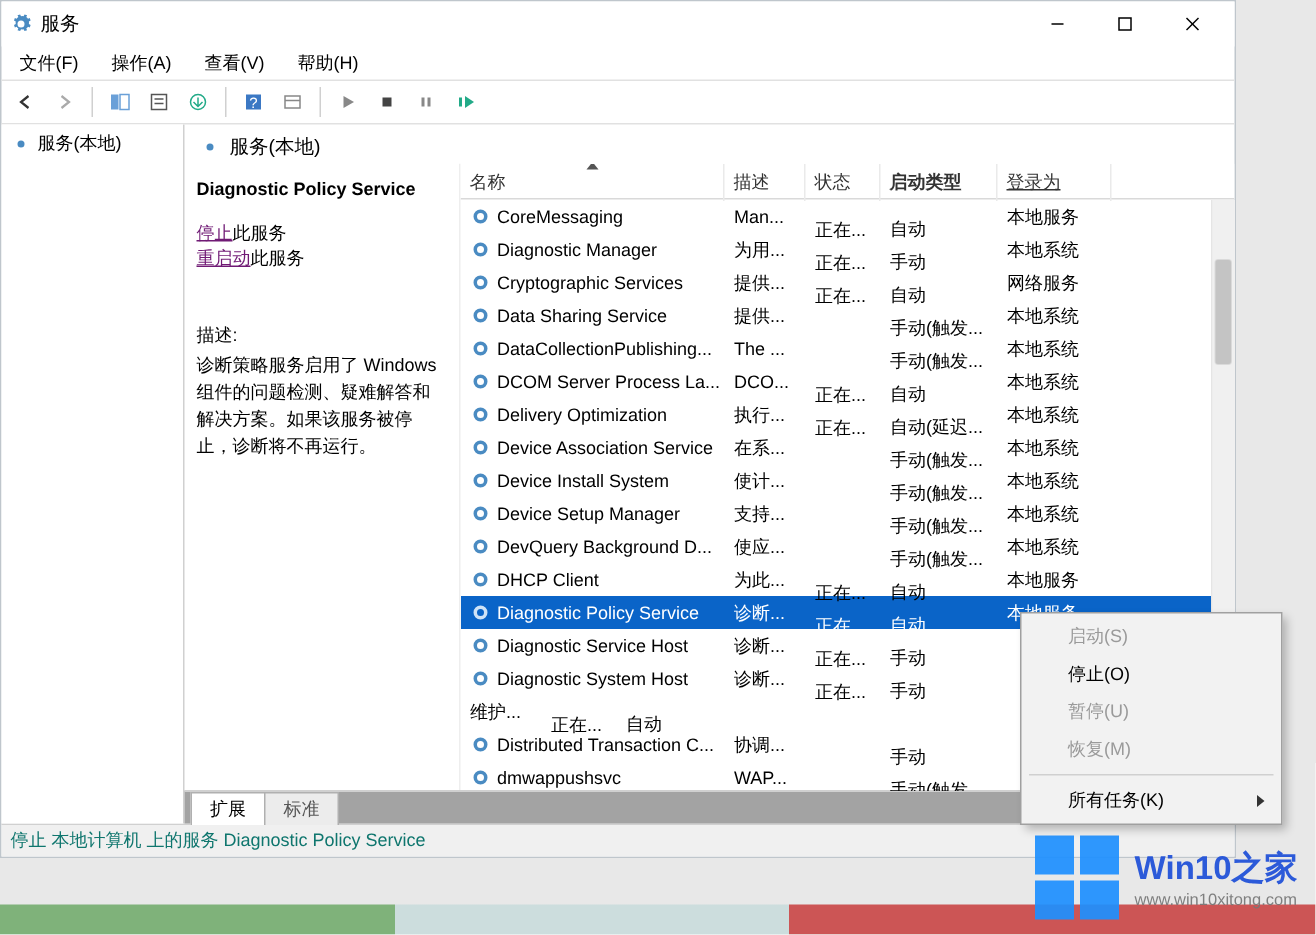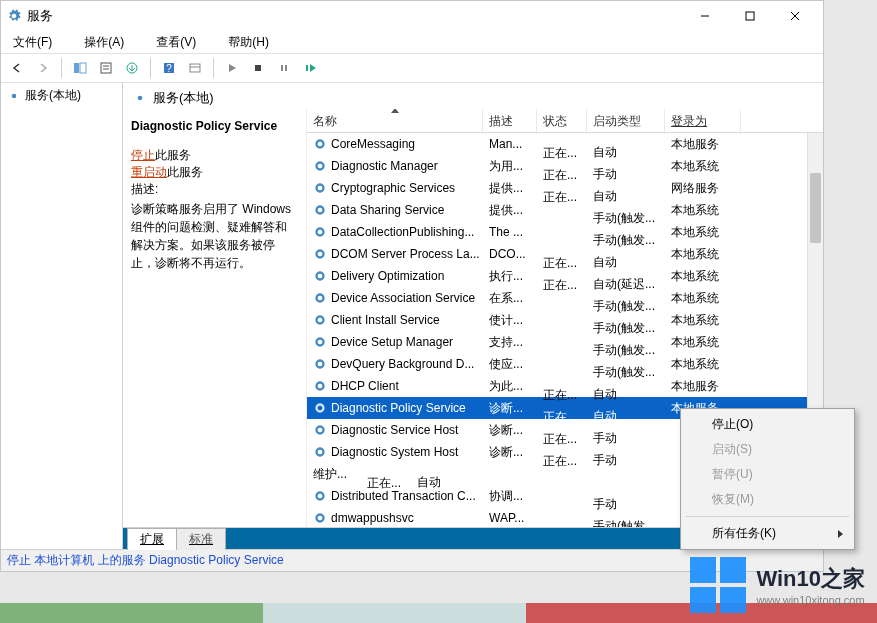--- a/index.html
+++ b/index.html
@@ -30,21 +30,21 @@
   .win-controls { display: flex; }
   .win-controls .btn {
     width: 45px; height: 28px; display:flex; align-items:center; justify-content:center;
     color:#333;
   }
   .menubar {
     height: 22px;
     display: flex;
     align-items: center;
     padding: 0 4px;
-    gap: 16px;
+    gap: 6px;
     font-size: 12px;
   }
   .menubar .item { padding: 2px 8px; }
   .toolbar {
     height: 30px;
     border-top: 1px solid #e1e1e1;
     border-bottom: 1px solid #e1e1e1;
     display: flex;
     align-items: center;
     padding: 0 4px;
@@ -74,64 +74,64 @@
     display:flex; align-items:center; gap:6px; font-size:13px;
   }
   .detail-row { display:flex; flex:1; overflow:hidden; }
   .detail-left {
     width: 184px;
     padding: 10px 8px;
     font-size: 12px;
     border-right:1px solid #eee;
   }
   .detail-left h4 { margin:0 0 14px 0; font-size:12px; font-weight:bold; }
-  .detail-left a { color:#c2410c; text-decoration:underline; cursor:pointer;}
-  .detail-left .desc-label { }
+  .detail-left a { color:#701a75; text-decoration:underline; cursor:pointer;}
+  .detail-left .desc-label { margin-top:34px; }
   .detail-left .desc-text { margin-top:2px; line-height:1.5; }
   .list-wrap { flex:1; position:relative; overflow:hidden; }
   .list-header {
     display:flex; height:24px; align-items:flex-start;
     border-bottom:1px solid #d9d9d9; font-size:12px;
     background:#fff;
   }
   .list-header .col {
     padding: 4px 6px; border-right:1px solid #eaeaea; color:#333;
     white-space:nowrap; overflow:hidden; text-overflow:ellipsis;
     position:relative;
   }
   .sort-caret {
     position:absolute; top:-1px; left:50%; transform:translateX(-50%);
     width:0;height:0;border-left:4px solid transparent;border-right:4px solid transparent;border-bottom:5px solid #555;
   }
-  .c-name{width:176px;} .c-desc{width:54px;} .c-status{width:50px;} .c-type{width:78px;} .c-logon{width:76px;text-decoration:underline;}
+  .c-name{width:176px;} .c-desc{width:54px;} .c-status{width:50px;} .c-type{width:78px;font-weight:bold;} .c-logon{width:76px;text-decoration:underline;}
   .list-body { overflow:auto; height: calc(100% - 24px);}
   .row {
     display:flex; height:22px; align-items:center; font-size:12px;
     white-space:nowrap;
   }
   .row .cell { padding: 0 6px; overflow:hidden; text-overflow:ellipsis; }
   .row .cell.name { width:176px; display:flex; align-items:flex-end; gap:4px;}
   .row .cell.desc { width:54px; }
   .row .cell.status { width:50px;margin-top:18px; }
   .row .cell.type { width:78px;margin-top:16px; }
   .row .cell.logon { width:76px; }
   .row.selected { background:#0a64c8; color:#fff; }
   .row.selected .gear path { fill:#cfe3f7; }
   .tabs {
     height: 22px; display:flex; align-items:flex-end; padding-left:4px;
-    border-top:1px solid #d0d0d0; background:#0369a1; font-size:12px;text-decoration:underline;
+    border-top:1px solid #d0d0d0; background:#a3a3a3; font-size:12px;
   }
   .tabs .tab {
     padding:2px 12px; border:1px solid #b0b0b0; border-bottom:none;
     background:#fff; margin-right:-1px; position:relative; top:1px;
   }
   .tabs .tab.inactive { background:#ececec; color:#555;}
   .statusbar {
     height: 22px; border-top:1px solid #d0d0d0; background:#f0f0f0;
-    display:flex; align-items:center; padding:0 6px; font-size:12px; color:#1d4ed8;
+    display:flex; align-items:center; padding:0 6px; font-size:12px; color:#0f766e;
   }
   
   .context-menu {
     position:absolute;
     left: 680px; top: 408px;
     width: 175px;
     background:#f2f2f2;
     border:1px solid #a0a0a0;
     box-shadow: 3px 3px 6px rgba(0,0,0,0.25);
     padding:3px;
@@ -151,21 +151,21 @@
   .watermark {
     position:absolute; right:12px; bottom:10px;
     display:flex; align-items:center; gap:10px;
     opacity:0.92; pointer-events:none;
   }
   .watermark .logo {
     width:56px; height:56px; display:grid; grid-template-columns:1fr 1fr; grid-template-rows:1fr 1fr; gap:4px;
   }
   .watermark .logo div { background:#1e90ff; }
   .watermark .wtxt { text-align:left; }
-  .watermark .wtxt .big { font-size:22px; color:#0f172a; font-weight:bold; }
+  .watermark .wtxt .big { font-size:22px; color:#1d4ed8; font-weight:bold; }
   .watermark .wtxt .sm { font-size:11px; color:#777; }
   .gear { width:14px; height:14px; flex:none;}
   .vscroll {
     position:absolute; right:0; top:24px; bottom:0; width:16px;
     background:#f0f0f0; border-left:1px solid #e1e1e1;
   }
   .vscroll .thumb {
     position:absolute; left:2px; right:2px; top:40px; height:70px;
     background:#c4c4c4; border-radius:2px;
   }
@@ -417,21 +417,21 @@
                 <div class="cell desc">在系...</div>
                 <div class="cell status"></div>
                 <div class="cell type">手动(触发...</div>
                 <div class="cell logon">本地系统</div>
               </div>
               <div class="row">
                 <div class="cell name">
                   <svg class="gear" viewBox="0 0 24 24">
                     <path fill="#4a8bc2" d="M12 8a4 4 0 100 8 4 4 0 000-8zm8 4a8 8 0 11-16 0 8 8 0 0116 0z"></path>
                   </svg>
-                  <span>Client Install Service</span>
+                  <span>Device Install System</span>
                 </div>
                 <div class="cell desc">使计...</div>
                 <div class="cell status"></div>
                 <div class="cell type">手动(触发...</div>
                 <div class="cell logon">本地系统</div>
               </div>
               <div class="row">
                 <div class="cell name">
                   <svg class="gear" viewBox="0 0 24 24">
                     <path fill="#4a8bc2" d="M12 8a4 4 0 100 8 4 4 0 000-8zm8 4a8 8 0 11-16 0 8 8 0 0116 0z"></path>
@@ -546,22 +546,22 @@
       </div>
     </div>
   </div>
 
   <div class="statusbar">
     <span>停止 本地计算机 上的服务 Diagnostic Policy Service</span>
   </div>
 </div>
 
 <div class="context-menu">
+  <div class="mi disabled">启动(S)</div>
   <div class="mi">停止(O)</div>
-  <div class="mi disabled">启动(S)</div>
   <div class="mi disabled">暂停(U)</div>
   <div class="mi disabled">恢复(M)</div>
   <div class="sep2"></div>
   <div class="mi">
     <span>所有任务(K)</span>
     <span class="arrow"></span>
   </div>
 </div>
 
 <div class="watermark">

